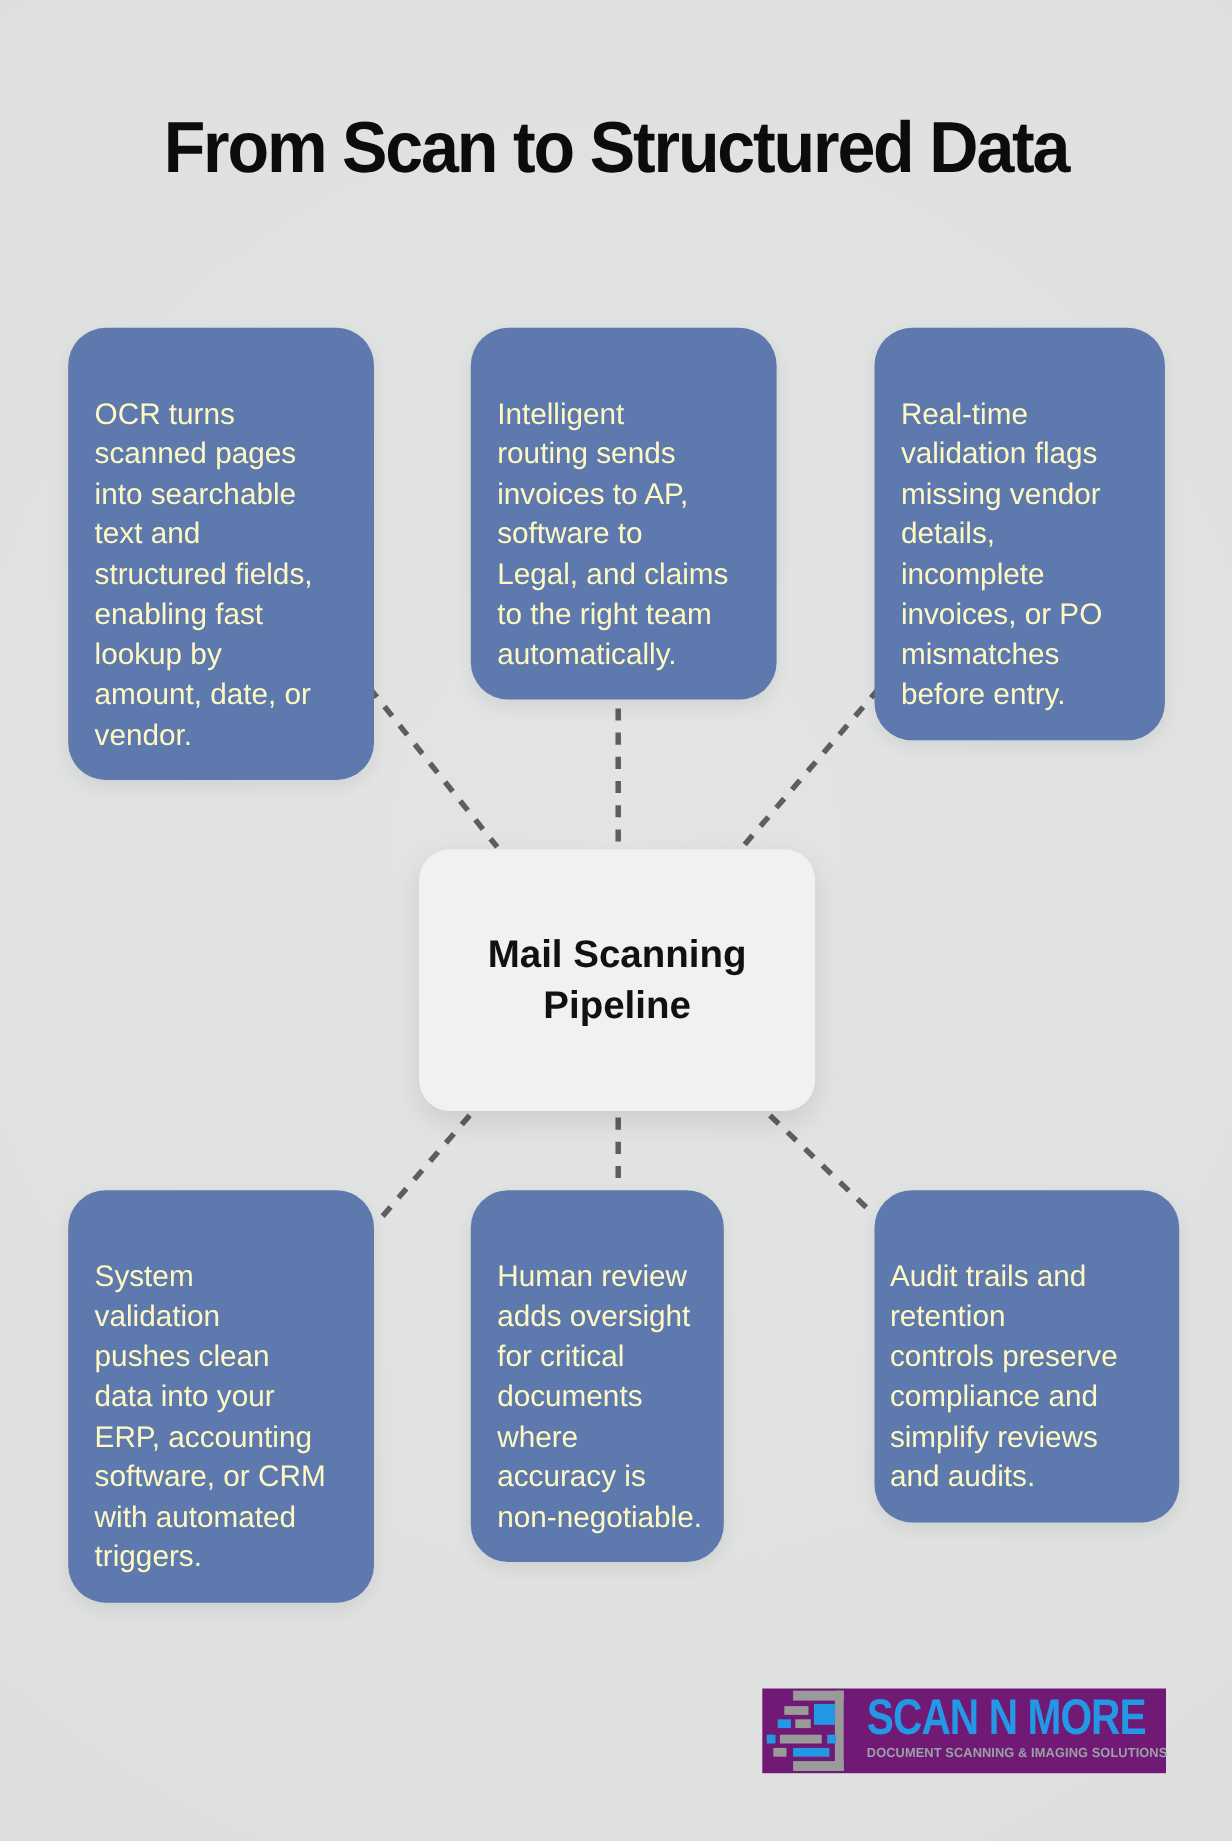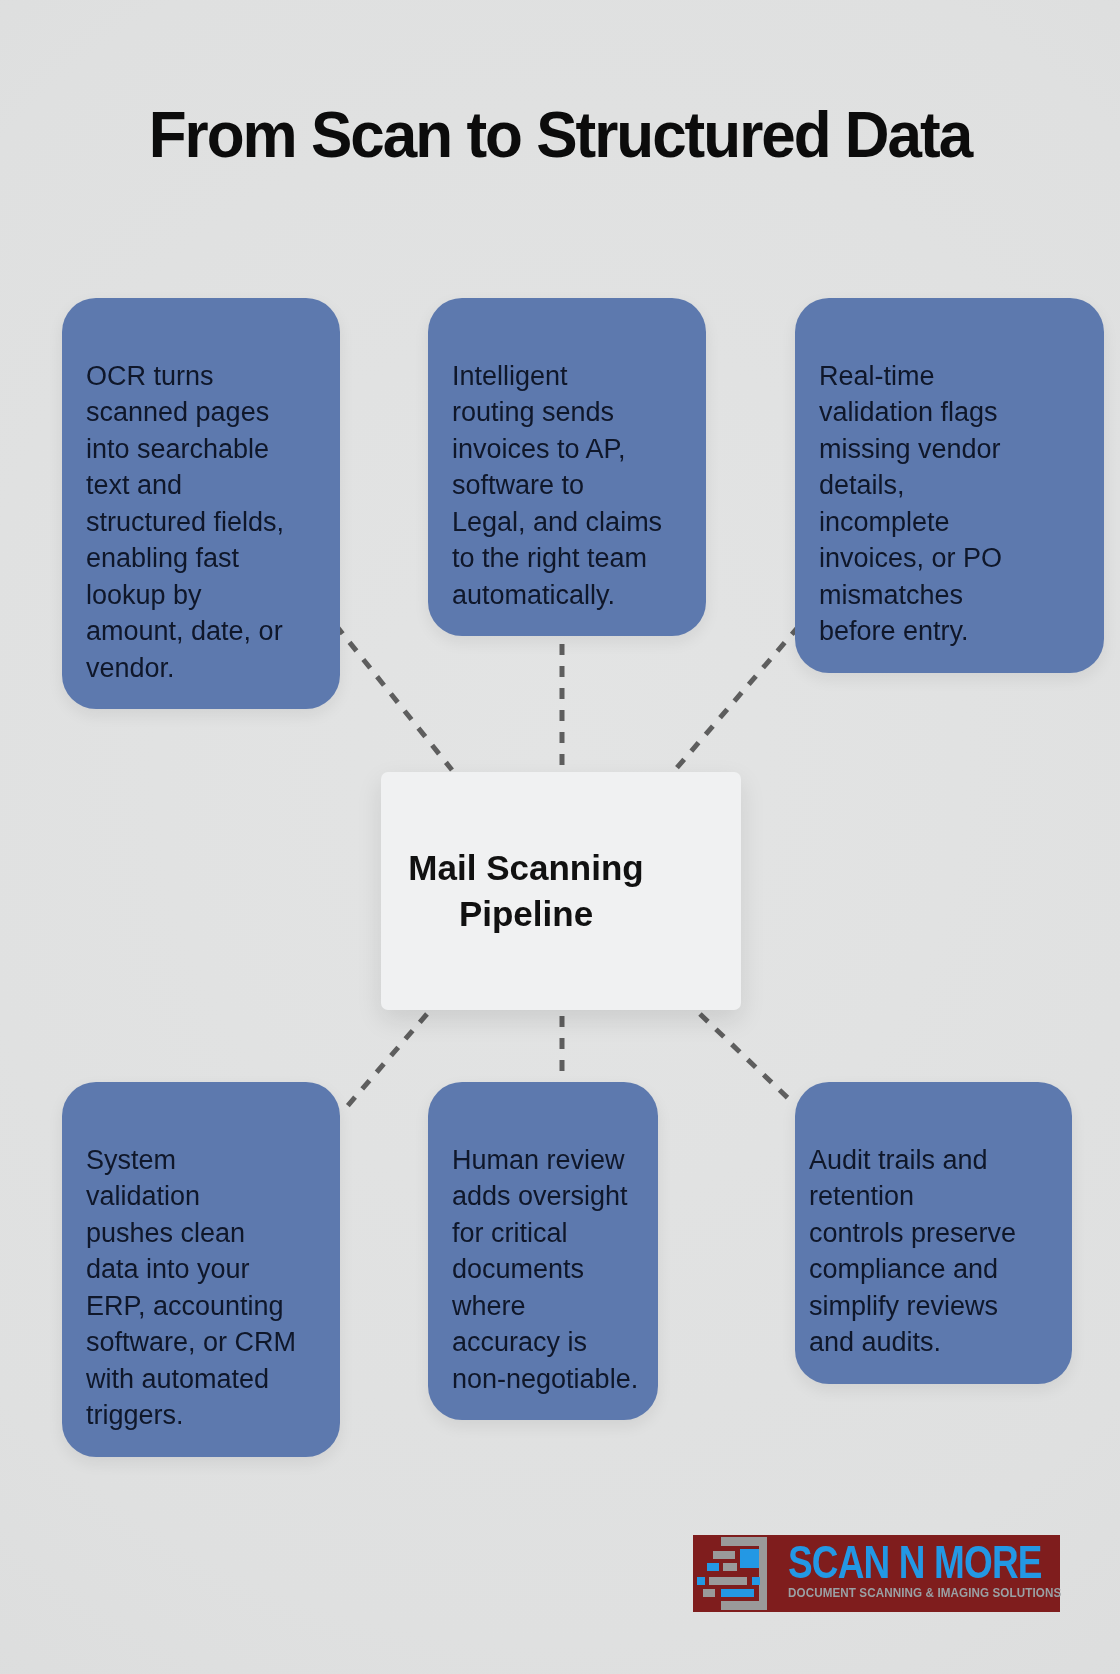--- a/index.html
+++ b/index.html
@@ -15,46 +15,46 @@
     text-align:center;
     font-size:62px; line-height:72px; font-weight:bold;
     letter-spacing:-2px; color:#0c0c0c;
     transform:scale(1,1.06); transform-origin:50% 50%;
   }
   .connector-layer { position:absolute; left:0; top:0; width:1120px; height:1674px; }
   .node {
     position:absolute;
     background:#5d79ae;
     border-radius:34px;
-    color:#0f172a;
+    color:#fef9c3;
     font-size:27px; line-height:36.5px;
     padding:23px 18px 23px 24px;
     white-space:pre-line;
     box-shadow:0 6px 16px rgba(0,0,0,0.07);
   }
   .node-1 { left:62px;  top:298px;  width:278px; min-height:368px; }
   .node-2 { left:428px; top:298px;  width:278px; min-height:295px; }
-  .node-3 { left:795px; top:298px;  width:309px; min-height:331px; }
+  .node-3 { left:795px; top:298px;  width:264px; min-height:331px; }
   .node-4 { left:62px;  top:1082px; width:278px; min-height:331px; }
   .node-5 { left:428px; top:1082px; width:230px; min-height:258px; }
   .node-6 { left:795px; top:1082px; width:277px; min-height:258px;padding-left:14px; }
   .center-node {
     position:absolute; left:381px; top:772px; width:360px; height:238px;
     background:#f0f1f2;
-    border-radius:7px;
+    border-radius:28px;
     box-shadow:0 10px 26px rgba(0,0,0,0.10);
-    display:flex; align-items:center; 
+    display:flex; align-items:center; justify-content:center;
   }
   .center-label {
     width:290px; text-align:center;
     font-size:35px; line-height:46px; font-weight:bold; color:#111111;
   }
   .logo-band {
     position:absolute; left:693px; top:1535px; width:367px; height:77px;
-    background:#7f1d1d;
+    background:#701a75;
   }
   .logo-icon { position:absolute; left:4px; top:2px; width:72px; height:73px; }
   .logo-icon div { position:absolute; }
   .blk-gray { background:#9a9a9a; }
   .blk-blue { background:#2398e4; }
   .doc-top    { left:24px; top:0;    width:46px; height:9px; }
   .doc-right  { left:62px; top:0;    width:8px;  height:73px; }
   .doc-bottom { left:24px; top:64px; width:46px; height:9px; }
   .px-a { left:43px; top:12px; width:19px; height:19px; }
   .px-b { left:16px; top:14px; width:22px; height:8px; }

